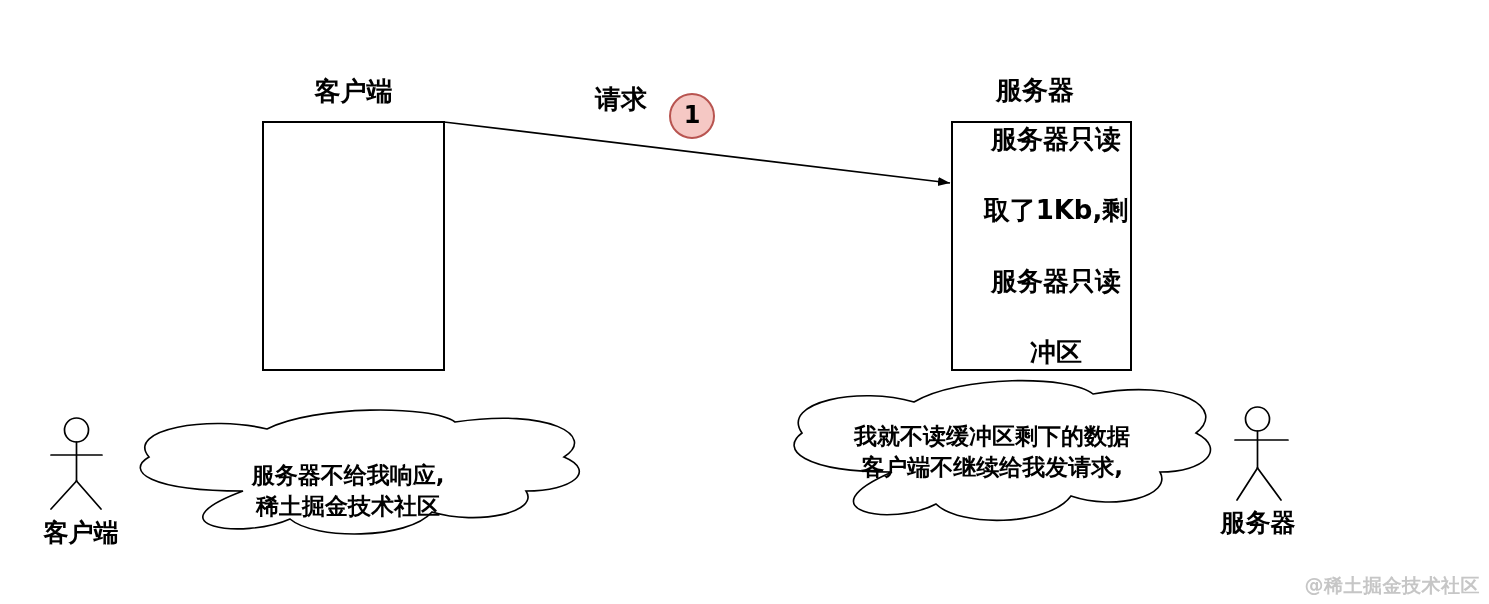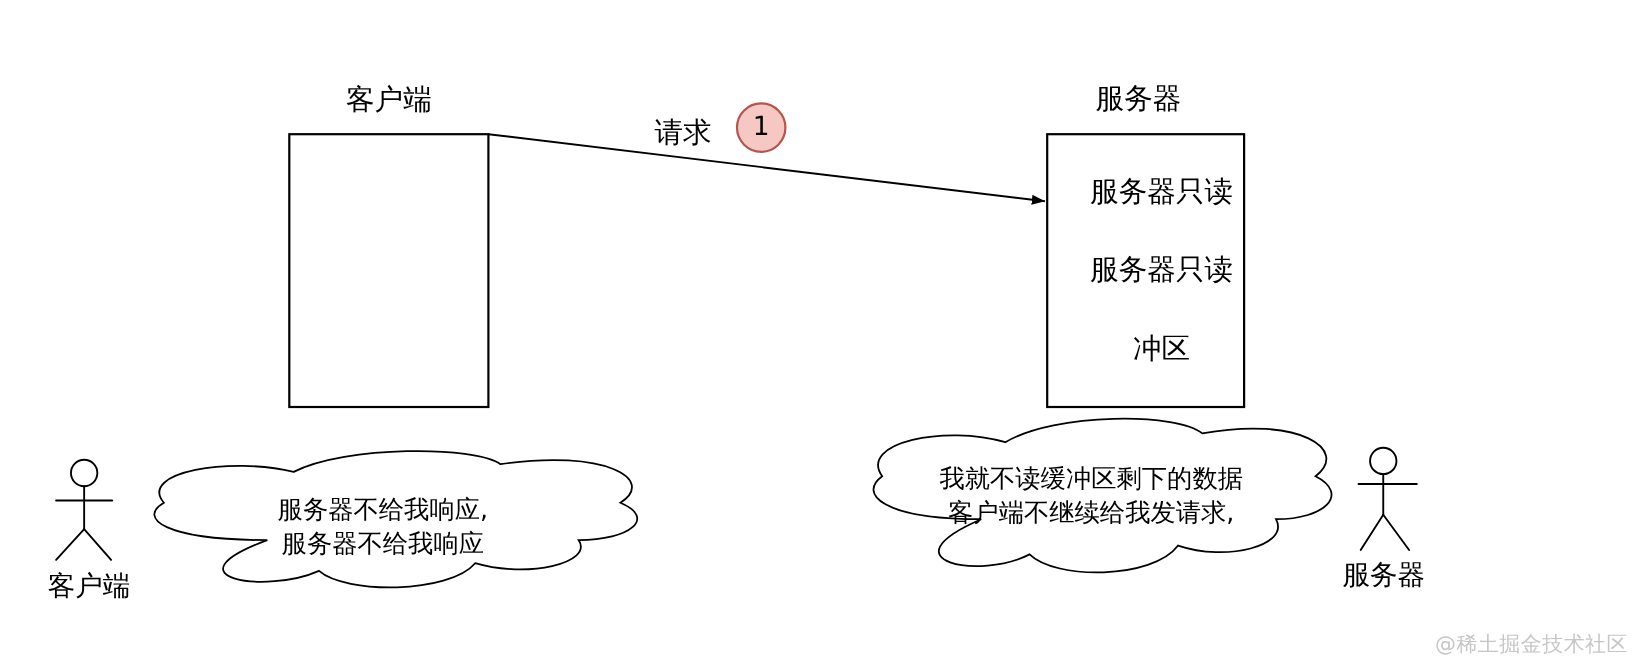--- a/index.html
+++ b/index.html
@@ -9,20 +9,21 @@
     background: #ffffff;
     font-family: "DejaVu Sans", sans-serif;
   }
   .stage {
     position: relative;
     width: 1489px;
     height: 604px;
     background: #ffffff;
     overflow: hidden;
     color: #000000;
+    font-weight: bold;
   }
   .layer {
     position: absolute;
     left: 0;
     top: 0;
     width: 1489px;
     height: 604px;
   }
   .shape {
     fill: #ffffff;
@@ -85,21 +86,21 @@
   }
   .cloud-text {
     position: absolute;
     display: flex;
     flex-direction: column;
     align-items: center;
     font-size: 23px;
     line-height: 31px;
     text-align: center;
   }
-  .cloud-text.left { left: 158px; top: 449px; width: 380px; }
+  .cloud-text.left { left: 158px; top: 460px; width: 380px; }
   .cloud-text.right { left: 812px; top: 421px; width: 360px; }
   .watermark {
     position: absolute;
     right: 9px;
     top: 573px;
     font-size: 19px;
     letter-spacing: 0.5px;
     margin-left: 40px;
   }
   .nowrap { white-space: nowrap; }
@@ -148,33 +149,34 @@
       <line class="stick" x1="1235" y1="440" x2="1288" y2="440"></line>
       <line class="stick" x1="1257.5" y1="468" x2="1237" y2="500"></line>
       <line class="stick" x1="1257.5" y1="468" x2="1281" y2="500"></line>
     </g>
   </svg>
 
   <div class="txt lbl-top" style="left:263px; top:76px; width:181px;">客户端</div>
 
   <div class="txt lbl-top" style="left:960px; top:75px; width:150px;">服务器</div>
 
-  <div class="txt lbl-request" style="left:571px; top:106px; width:100px;">请求</div>
+  <div class="txt lbl-request" style="left:571px; top:84px; width:100px;">请求</div>
 
   <div class="badge-num">1</div>
 
   <div class="serverbox-text">
     <div class="nowrap">服务器只读</div>
+    <div class="nowrap">取了1Kb,剩</div>
     <div class="nowrap">服务器只读</div>
     <div class="nowrap">冲区</div>
   </div>
 
   <div class="cloud-text left">
     <div class="nowrap">服务器不给我响应,</div>
-    <div class="nowrap">服务器不给我响应</div>
+    <div class="nowrap">稀土掘金技术社区</div>
   </div>
 
   <div class="cloud-text right">
     <div class="nowrap">我就不读缓冲区剩下的数据</div>
     <div class="nowrap">客户端不继续给我发请求,</div>
   </div>
 
   <div class="txt lbl-bottom" style="left:6px; top:518px; width:150px;">客户端</div>
 
   <div class="txt lbl-bottom" style="left:1183px; top:508px; width:150px;">服务器</div>

